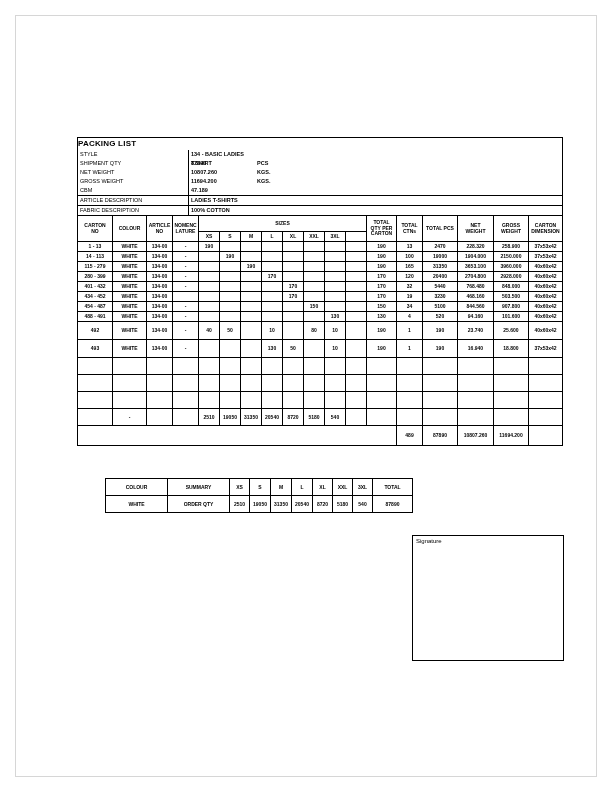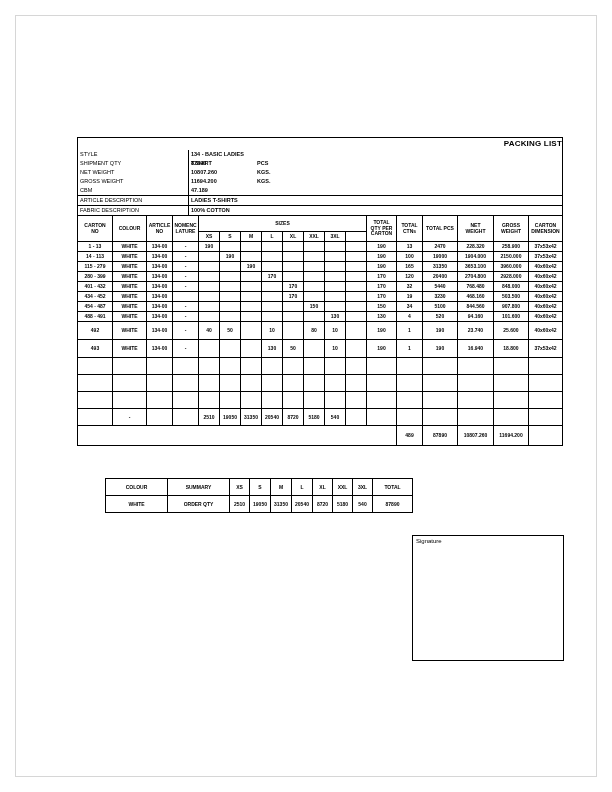--- a/index.html
+++ b/index.html
@@ -1,21 +1,21 @@
 <!DOCTYPE html>
 <html><head>
 <meta charset="utf-8">
 <style>
   html,body{margin:0;padding:0;background:#fff;}
   body{width:612px;height:792px;position:relative;font-family:"Liberation Sans",sans-serif;color:#000;}
   .page-frame{position:absolute;left:15px;top:15px;width:580px;height:760px;border:1px solid #d6d6d6;}
 
   
   .hdr{position:absolute;left:77px;top:137px;width:484px;border:1px solid #000;font-size:5.5px;}
-  .hdr-title{height:12px;line-height:12px;text-align:right;font-weight:bold;font-size:8px;letter-spacing:.2px;}
+  .hdr-title{height:12px;line-height:12px;text-align:left;font-weight:bold;font-size:8px;letter-spacing:.2px;}
   .hdr-row{display:flex;height:9px;line-height:9px;}
   .hdr-row.rule{border-top:1px solid #000;}
   .hdr-row .lbl{width:108px;padding-left:2px;flex:none;}
   .hdr-row .valwrap{flex:1;border-left:1px solid #000;display:flex;}
   .hdr-row .val{width:66px;padding-left:2px;font-weight:bold;flex:none;}
   .hdr-row .unit{font-weight:bold;}
 
   
   .main-tbl{position:absolute;left:77px;top:215px;border-collapse:collapse;table-layout:fixed;}
   .main-tbl th,.main-tbl td{border:1px solid #000;padding:0;text-align:center;vertical-align:middle;font-weight:bold;overflow:hidden;}

